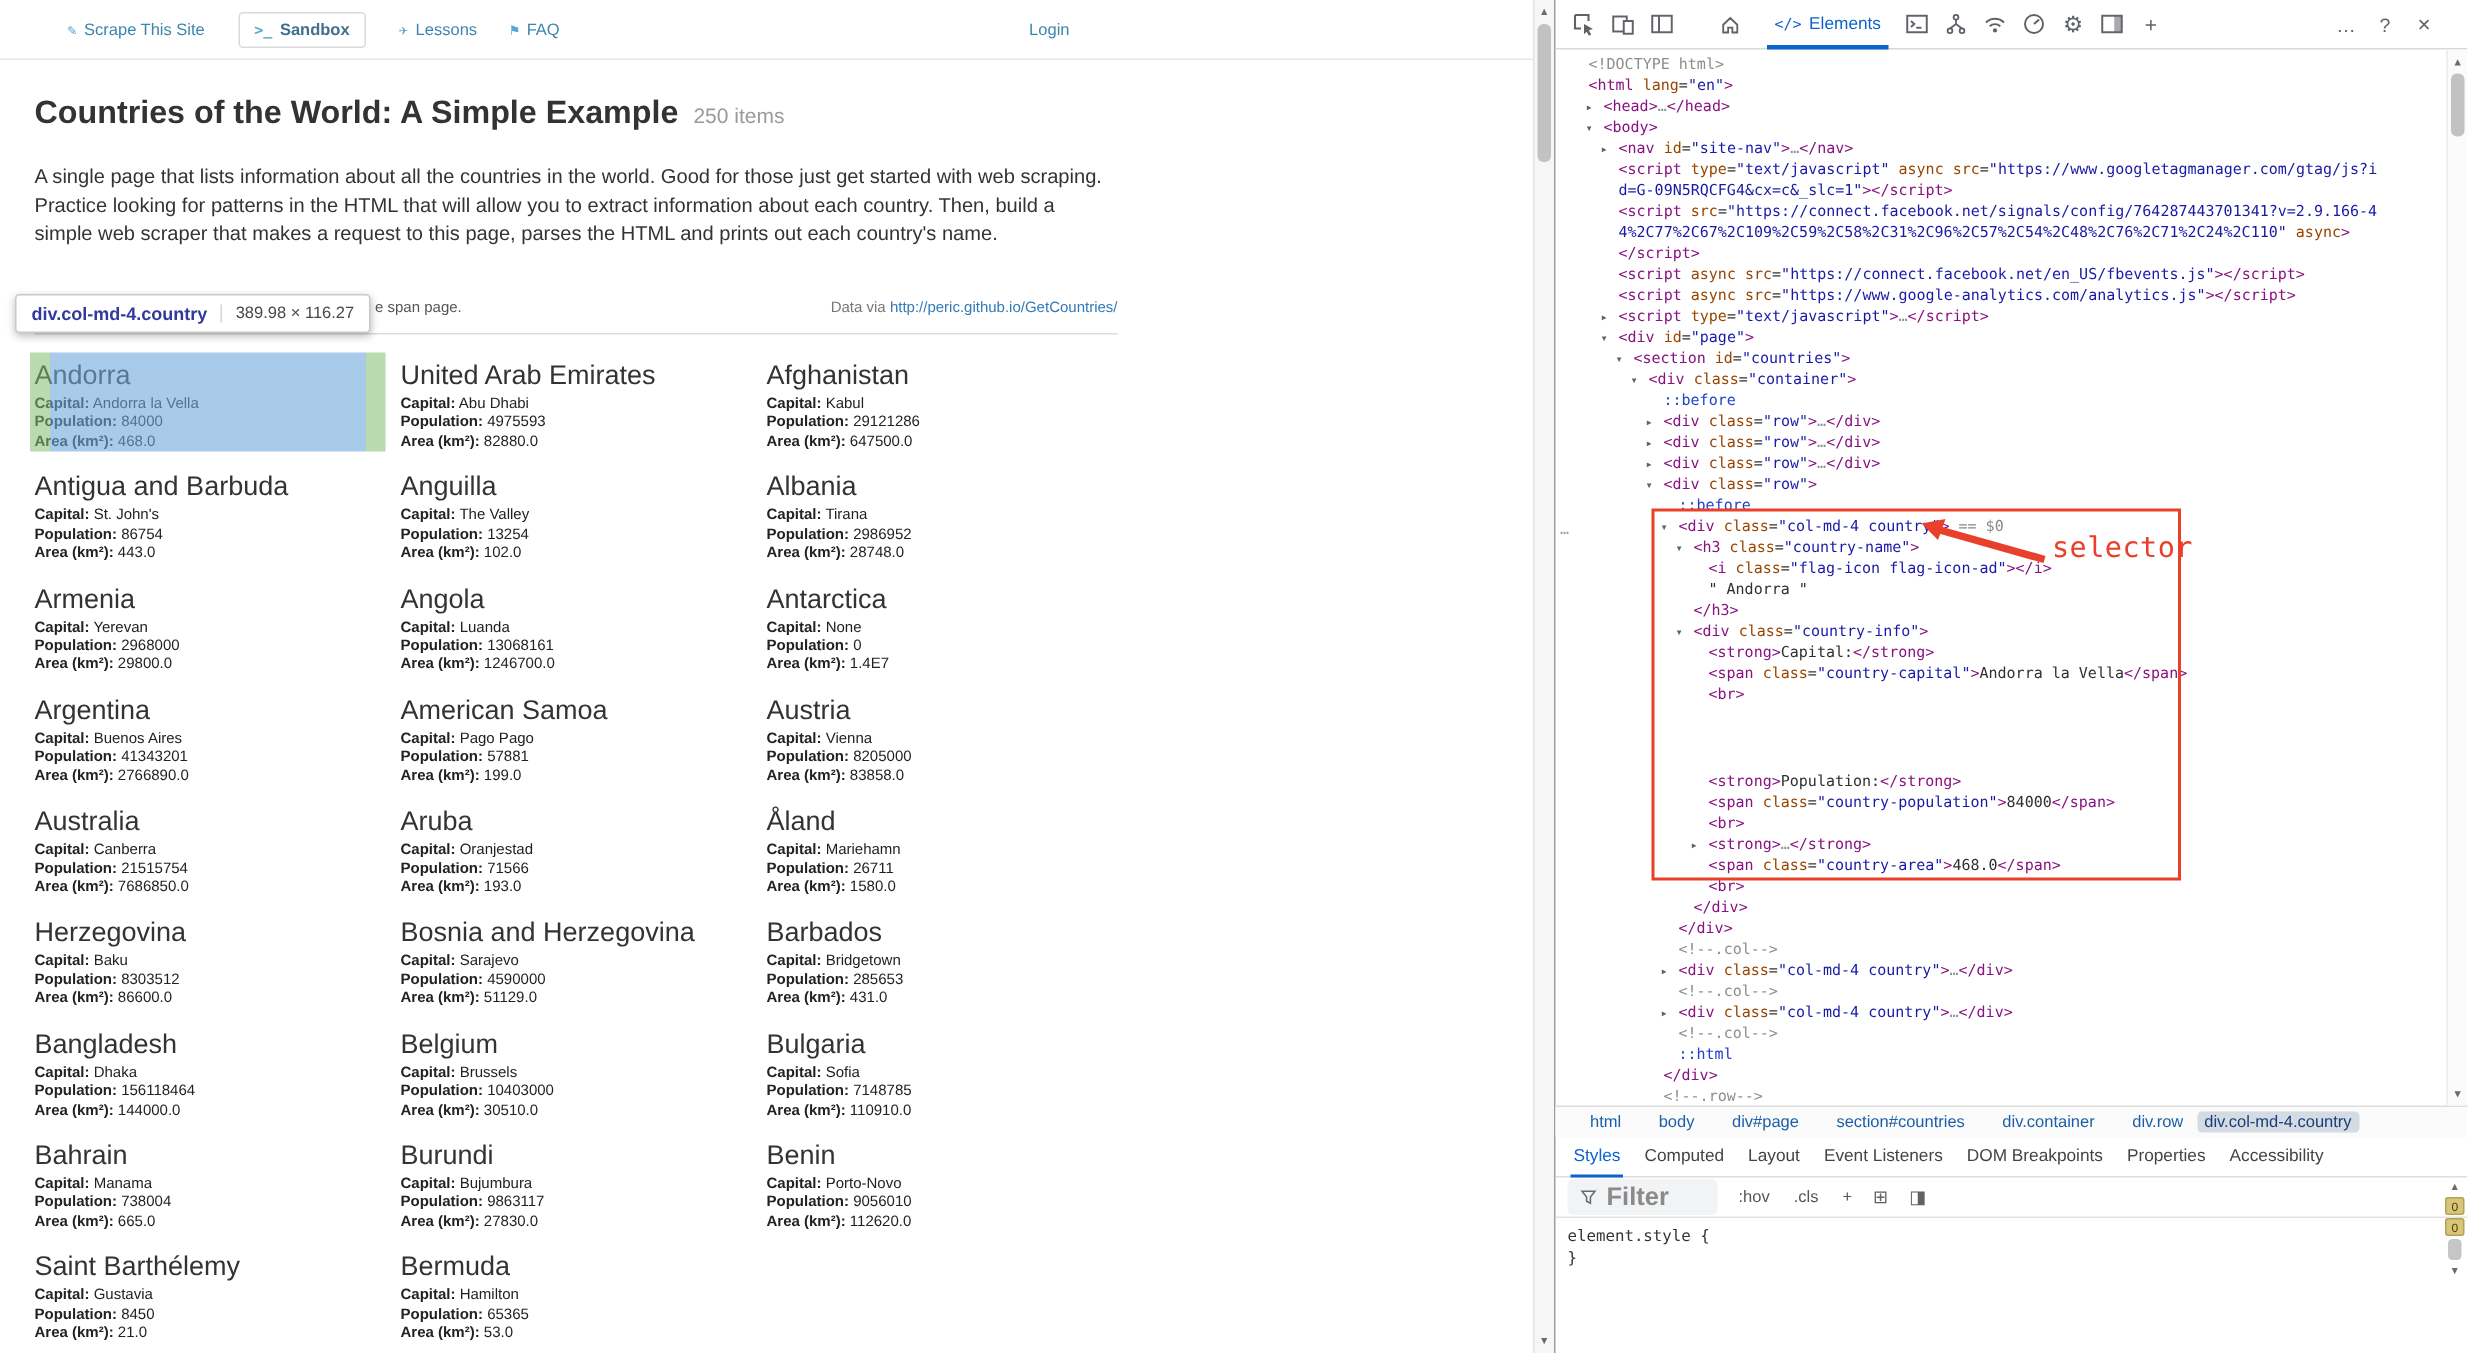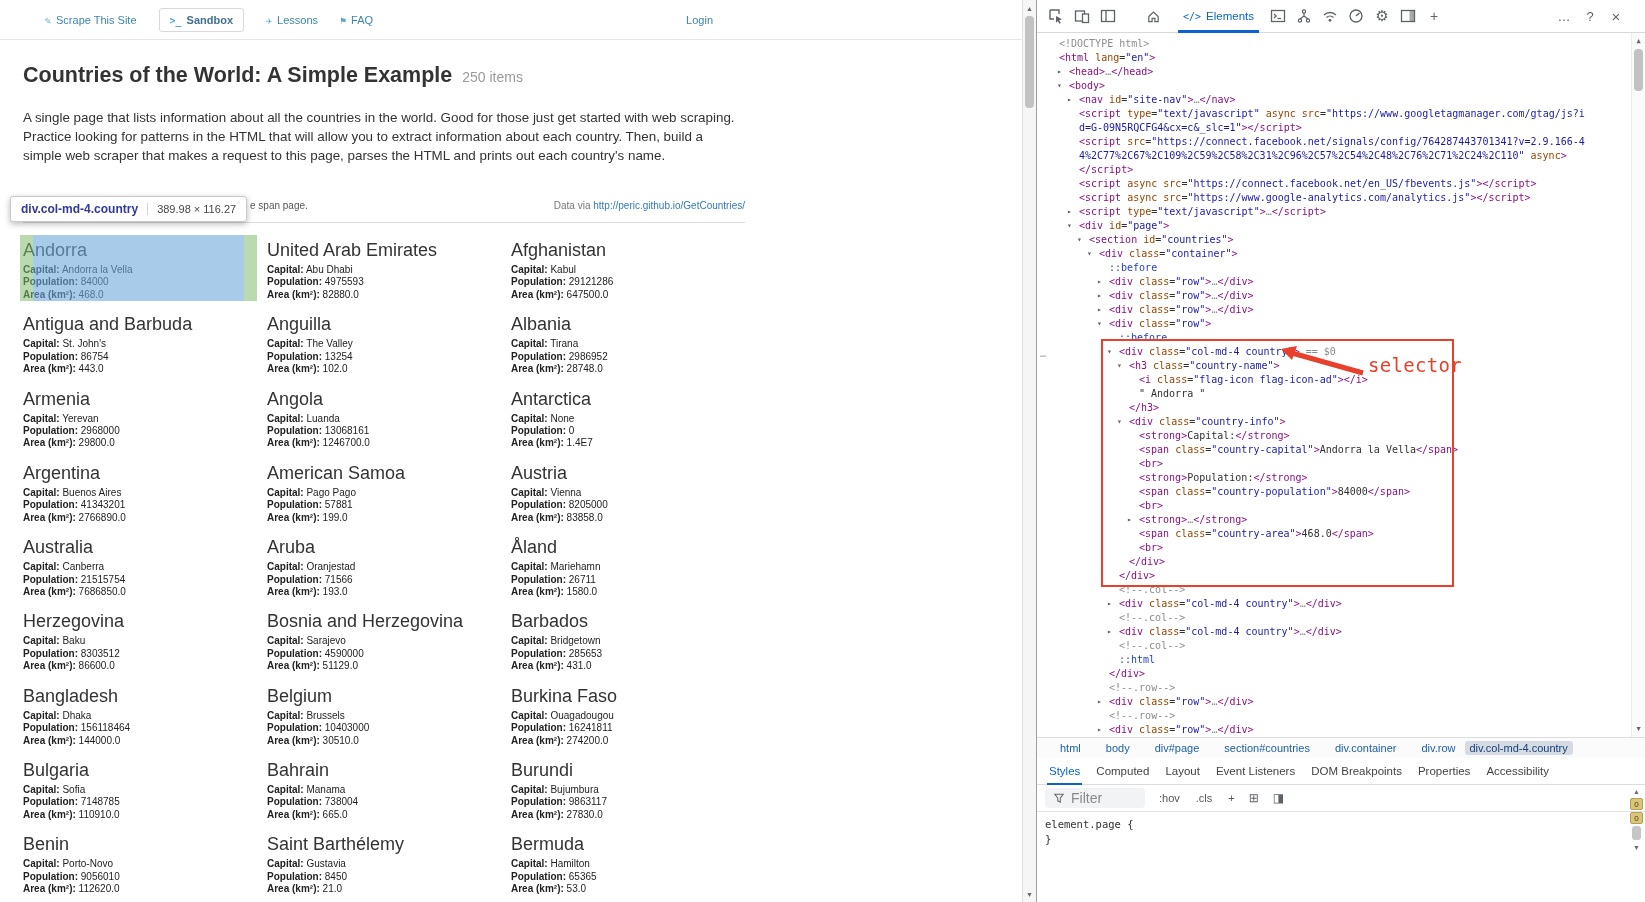--- a/index.html
+++ b/index.html
@@ -89,21 +89,21 @@
   .crumb { color:#1b5fa8; cursor:pointer; white-space:nowrap;padding-left:16px; }
   .crumb.active { background:#d4dbe3; color:#173f77; border-radius:3px; padding:1px 5px; }
 
   .stabs { height:27px; flex:none; border-bottom:1px solid #ddd; display:flex; align-items:center; padding:0 4px; }
   .stab { font-size:11.5px; color:#444; padding:0 8px; height:27px; display:flex; align-items:center; cursor:pointer; position:relative; white-space:nowrap; }
   .stab.active { color:var(--devtools-accent,#0b63ce); }
   .stab.active::after { content:""; position:absolute; left:6px; right:6px; bottom:0; height:2px; background:var(--devtools-accent,#0b63ce); }
 
   .filter-bar { height:27px; flex:none; border-bottom:1px solid #e3e3e3; display:flex; align-items:center; gap:14px; padding:0 8px; }
   .filter-field { display:flex; align-items:center; gap:6px; background:#f1f3f4; border-radius:4px; padding:2px 8px; width:100px; }
-  .filter-field .ph { font-size:14px; color:#8a8a8a; }
+  .filter-field .ph { font-size:17px; color:#8a8a8a;font-weight:bold; }
   .toggle { font-size:11px; color:#555; cursor:pointer; }
   .fb-icon { color:#5f6368; font-size:12px; cursor:pointer; }
 
   .styles-pane { flex:1; position:relative; font-family:"DejaVu Sans Mono",monospace; font-size:10.5px; line-height:15px; color:#333; padding:5px 8px; }
   .styles-side { position:absolute; right:1px; top:786px; width:15px; display:flex; flex-direction:column; align-items:center; gap:2px; z-index:8; }
   .badge0 { width:13px; height:12px; background:#d8c47a; border:1px solid #b5a14f; color:#4a3e00; font-size:8px; display:flex; align-items:center; justify-content:center; border-radius:2px; }
   .mini-arrow { color:#6a6a6a; font-size:7px; height:10px; display:flex; align-items:center; }
   .mini-thumb { width:9px; height:14px; background:#c6c6c6; border-radius:3px; }
 
   svg.ico { display:block; }
@@ -264,26 +264,20 @@
           <h3 class="country-name">Bangladesh</h3>
           <div class="info-line"><strong>Capital:</strong> Dhaka</div>
           <div class="info-line"><strong>Population:</strong> 156118464</div>
           <div class="info-line"><strong>Area (km²):</strong> 144000.0</div>
         </div>
         <div class="country-cell">
           <h3 class="country-name">Belgium</h3>
           <div class="info-line"><strong>Capital:</strong> Brussels</div>
           <div class="info-line"><strong>Population:</strong> 10403000</div>
           <div class="info-line"><strong>Area (km²):</strong> 30510.0</div>
-        </div>
-        <div class="country-cell">
-          <h3 class="country-name">Burkina Faso</h3>
-          <div class="info-line"><strong>Capital:</strong> Ouagadougou</div>
-          <div class="info-line"><strong>Population:</strong> 16241811</div>
-          <div class="info-line"><strong>Area (km²):</strong> 274200.0</div>
         </div>
         <div class="country-cell">
           <h3 class="country-name">Bulgaria</h3>
           <div class="info-line"><strong>Capital:</strong> Sofia</div>
           <div class="info-line"><strong>Population:</strong> 7148785</div>
           <div class="info-line"><strong>Area (km²):</strong> 110910.0</div>
         </div>
         <div class="country-cell">
           <h3 class="country-name">Bahrain</h3>
           <div class="info-line"><strong>Capital:</strong> Manama</div>
@@ -441,21 +435,21 @@
       <div class="tree-line" style="padding-left: 82px;"><span class="tk-ps">::before</span></div>
       <div class="tree-line sel" style="padding-left: 82px;"><span class="arrow" style="left: 70px;">▾</span><span class="tk-t">&lt;div</span><span class="tk-an"> class</span><span class="tk-d">=</span><span class="tk-av">"col-md-4 country"</span><span class="tk-t">&gt;</span><span class="tk-mk"> == $0</span></div>
       <div class="tree-line" style="padding-left: 92px;"><span class="arrow" style="left: 80px;">▾</span><span class="tk-t">&lt;h3</span><span class="tk-an"> class</span><span class="tk-d">=</span><span class="tk-av">"country-name"</span><span class="tk-t">&gt;</span></div>
       <div class="tree-line" style="padding-left: 102px;"><span class="tk-t">&lt;i</span><span class="tk-an"> class</span><span class="tk-d">=</span><span class="tk-av">"flag-icon flag-icon-ad"</span><span class="tk-t">&gt;&lt;/i&gt;</span></div>
       <div class="tree-line" style="padding-left: 102px;"><span class="tk-d">" Andorra "</span></div>
       <div class="tree-line" style="padding-left: 92px;"><span class="tk-t">&lt;/h3&gt;</span></div>
       <div class="tree-line" style="padding-left: 92px;"><span class="arrow" style="left: 80px;">▾</span><span class="tk-t">&lt;div</span><span class="tk-an"> class</span><span class="tk-d">=</span><span class="tk-av">"country-info"</span><span class="tk-t">&gt;</span></div>
       <div class="tree-line" style="padding-left: 102px;"><span class="tk-t">&lt;strong&gt;</span><span class="tk-d">Capital:</span><span class="tk-t">&lt;/strong&gt;</span></div>
       <div class="tree-line" style="padding-left: 102px;"><span class="tk-t">&lt;span</span><span class="tk-an"> class</span><span class="tk-d">=</span><span class="tk-av">"country-capital"</span><span class="tk-t">&gt;</span><span class="tk-d">Andorra la Vella</span><span class="tk-t">&lt;/span&gt;</span></div>
       <div class="tree-line" style="padding-left: 102px;"><span class="tk-t">&lt;br&gt;</span></div>
-      <div class="tree-line" style="padding-left: 102px;"><span class="tk-t">&lt;strong&gt;</span><span class="tk-d">Population:</span><span class="tk-t">&lt;/strong&gt;</span></div>
+      <div class="tree-line" style="padding-left: 102px; margin-top: 44px;"><span class="tk-t">&lt;strong&gt;</span><span class="tk-d">Population:</span><span class="tk-t">&lt;/strong&gt;</span></div>
       <div class="tree-line" style="padding-left: 102px;"><span class="tk-t">&lt;span</span><span class="tk-an"> class</span><span class="tk-d">=</span><span class="tk-av">"country-population"</span><span class="tk-t">&gt;</span><span class="tk-d">84000</span><span class="tk-t">&lt;/span&gt;</span></div>
       <div class="tree-line" style="padding-left: 102px;"><span class="tk-t">&lt;br&gt;</span></div>
       <div class="tree-line" style="padding-left: 102px;"><span class="arrow" style="left: 90px;">▸</span><span class="tk-t">&lt;strong&gt;</span><span class="tk-g">…</span><span class="tk-t">&lt;/strong&gt;</span></div>
       <div class="tree-line" style="padding-left: 102px;"><span class="tk-t">&lt;span</span><span class="tk-an"> class</span><span class="tk-d">=</span><span class="tk-av">"country-area"</span><span class="tk-t">&gt;</span><span class="tk-d">468.0</span><span class="tk-t">&lt;/span&gt;</span></div>
       <div class="tree-line" style="padding-left: 102px;"><span class="tk-t">&lt;br&gt;</span></div>
       <div class="tree-line" style="padding-left: 92px;"><span class="tk-t">&lt;/div&gt;</span></div>
       <div class="tree-line" style="padding-left: 82px;"><span class="tk-t">&lt;/div&gt;</span></div>
       <div class="tree-line" style="padding-left: 82px;"><span class="tk-cm">&lt;!--.col--&gt;</span></div>
       <div class="tree-line" style="padding-left: 82px;"><span class="arrow" style="left: 70px;">▸</span><span class="tk-t">&lt;div</span><span class="tk-an"> class</span><span class="tk-d">=</span><span class="tk-av">"col-md-4 country"</span><span class="tk-t">&gt;</span><span class="tk-g">…</span><span class="tk-t">&lt;/div&gt;</span></div>
       <div class="tree-line" style="padding-left: 82px;"><span class="tk-cm">&lt;!--.col--&gt;</span></div>
@@ -500,21 +494,21 @@
         <span class="toggle">:hov</span>
         <span class="toggle">.cls</span>
         <span class="toggle">+</span>
       </span>
     <span class="fb-icon">⊞</span>
     <span class="fb-icon">◨</span>
   </div>
 
   <div class="styles-pane">
     <div>
-      <span>element.page</span>
+      <span>element.style</span>
       <span style="color:#666"> </span><span>{</span>
     </div>
     <div><span>}</span></div>
   </div>
 
   <div class="styles-side">
     <span class="mini-arrow">▲</span>
     <span class="badges" style="display:flex;flex-direction:column;gap:2px;">
         <span class="badge0">0</span>
         <span class="badge0">0</span>

